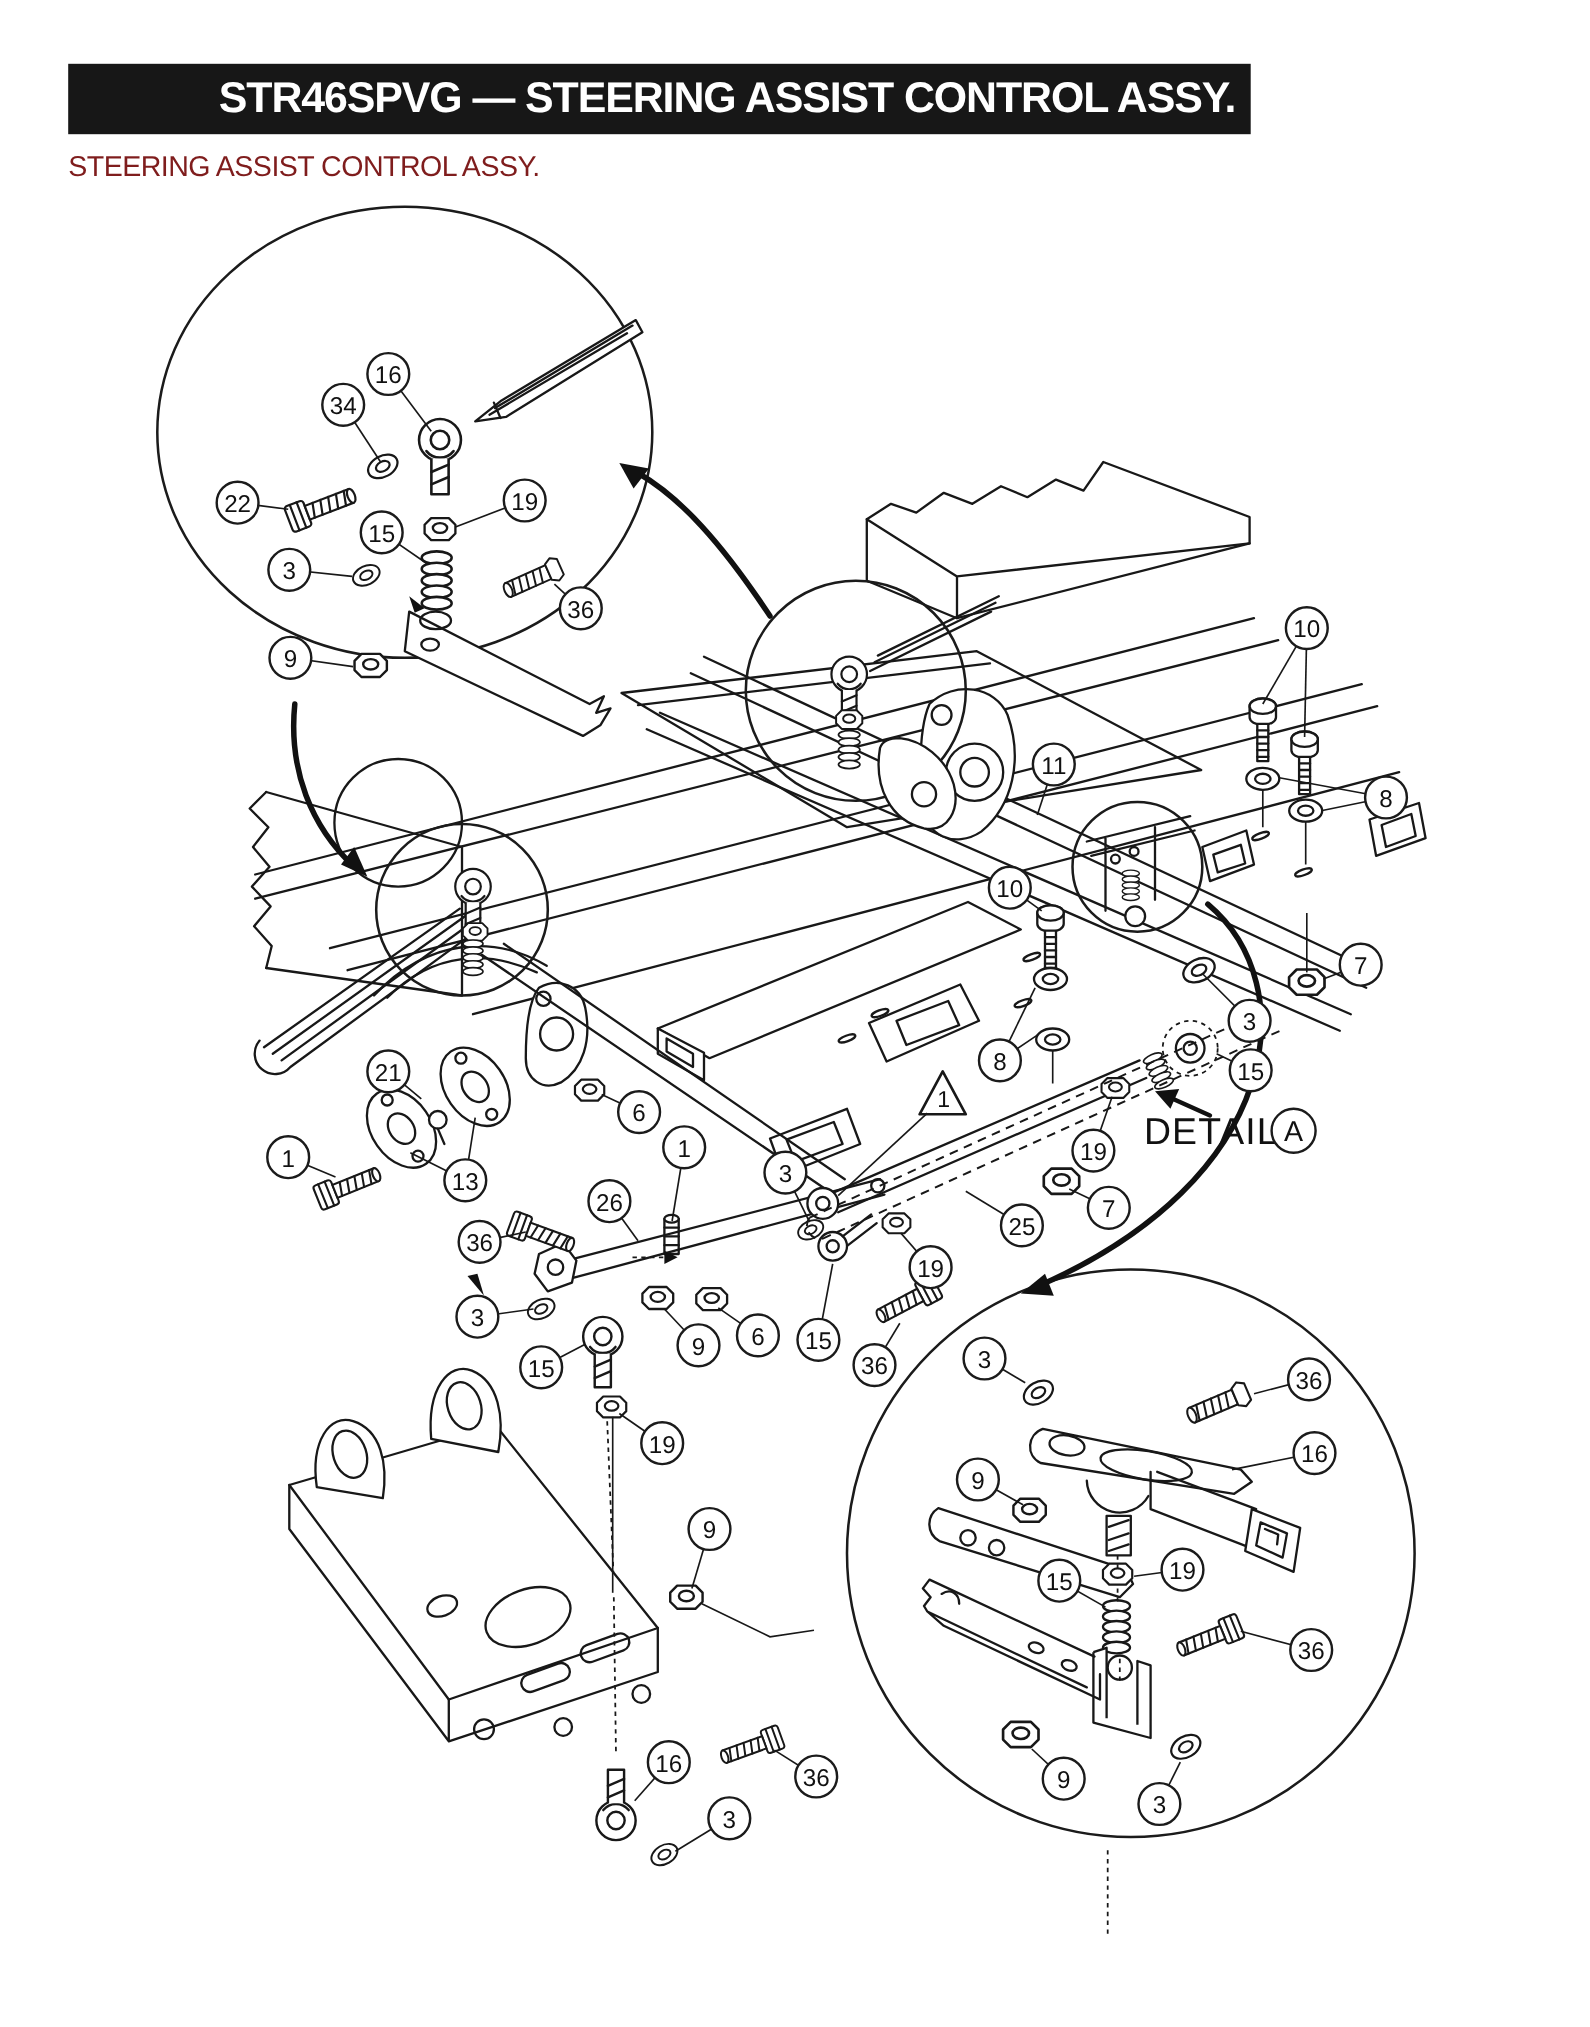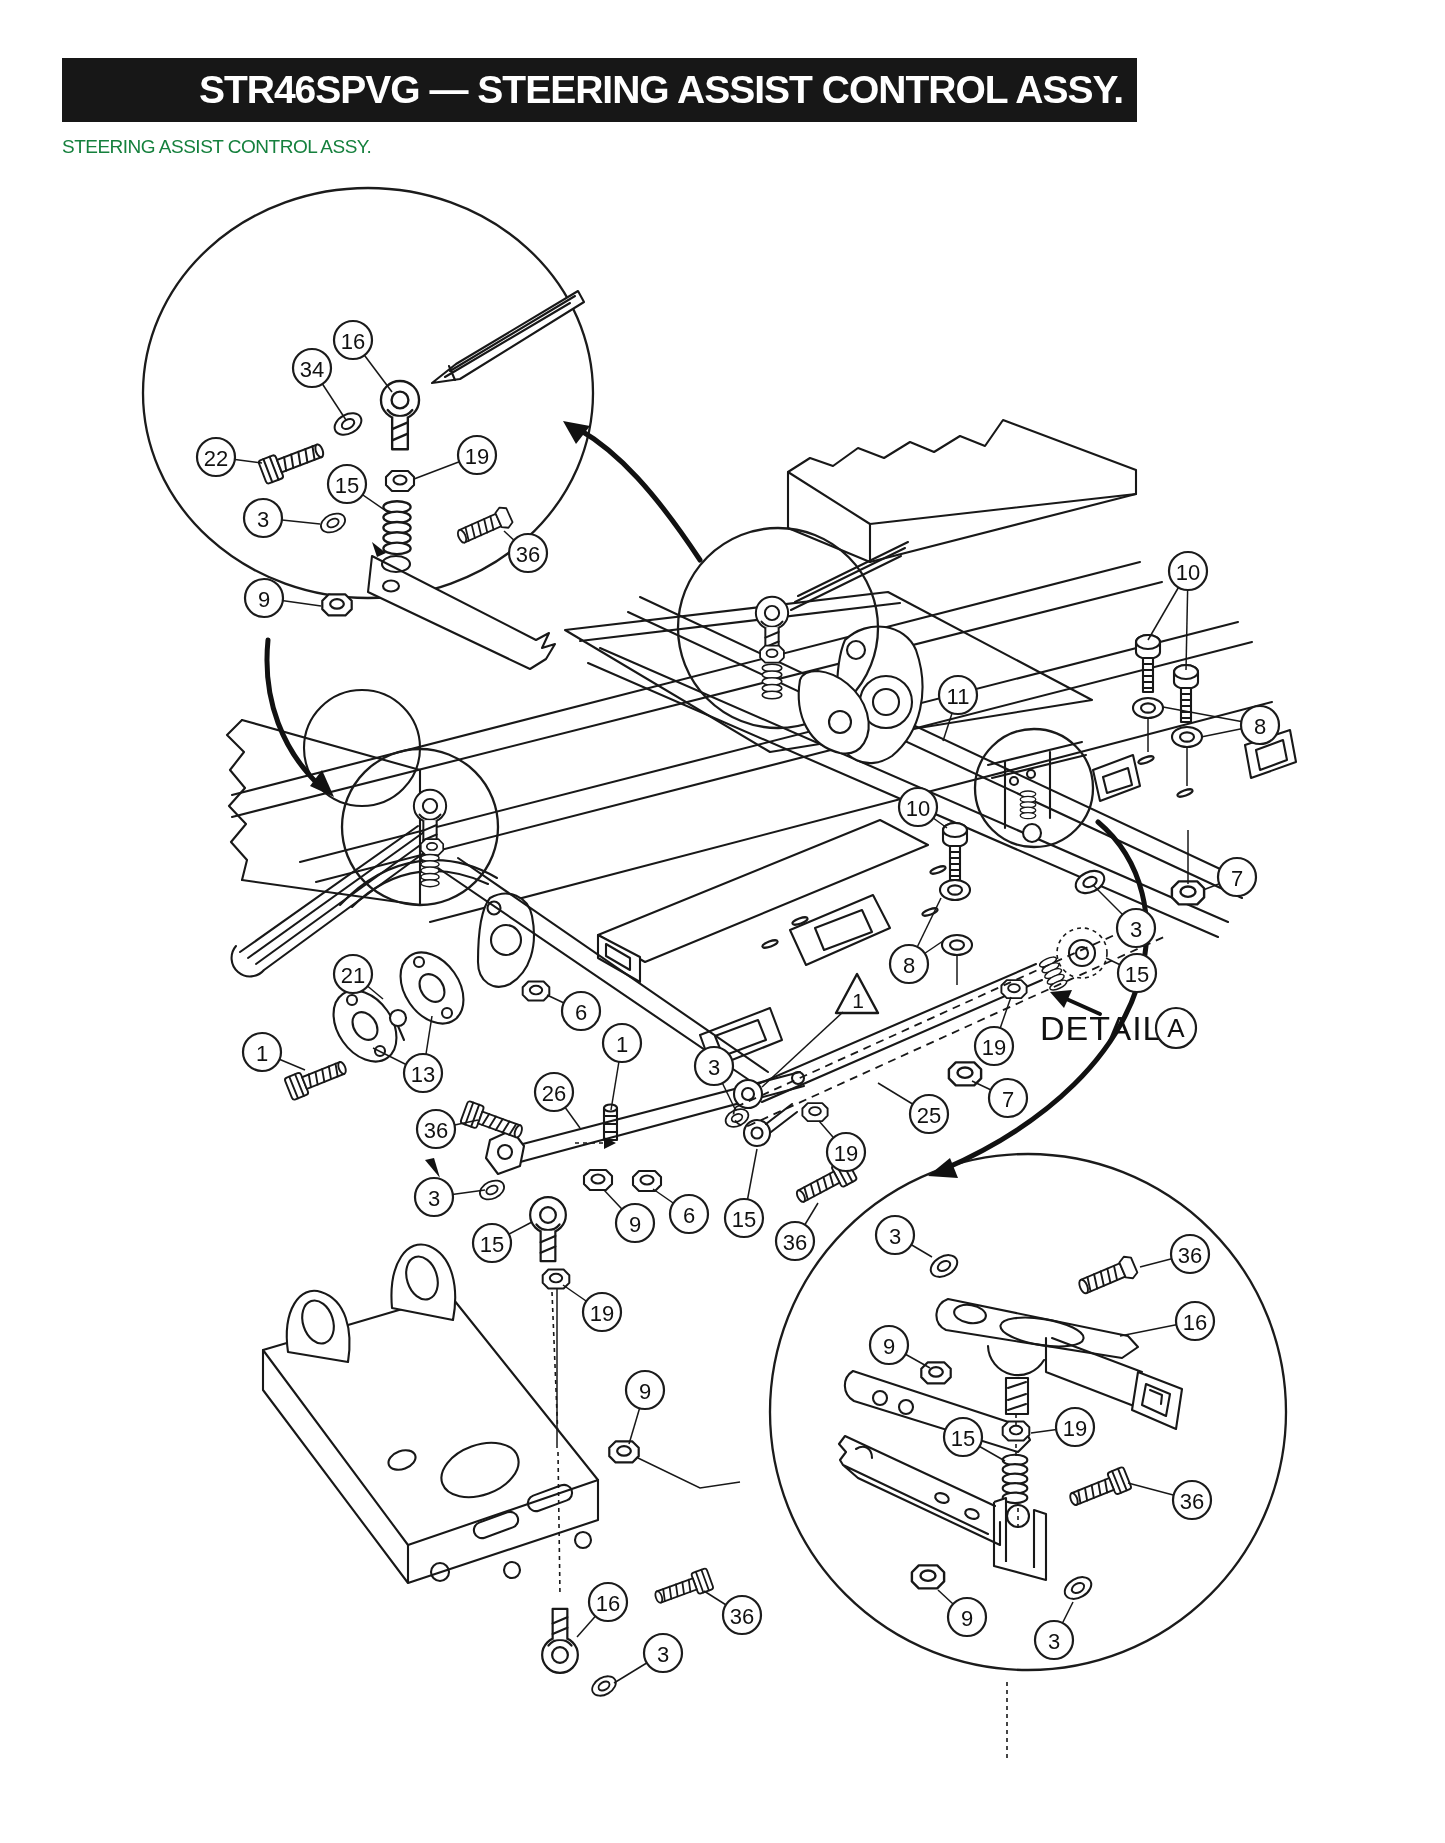--- a/index.html
+++ b/index.html
@@ -1,21 +1,21 @@
 <!DOCTYPE html>
 <html><head>
 <meta charset="utf-8">
 <style>
   html,body{margin:0;padding:0;background:#e8e8e8;}
   #page{position:relative;width:1445px;height:1843px;background:#ffffff;overflow:hidden;
         font-family:"Liberation Sans", sans-serif;}
   #titlebar{position:absolute;left:62px;top:58px;width:1075px;height:64px;background:#171717;
             display:flex;align-items:center;justify-content:flex-end;padding:0;box-sizing:border-box;}
   #titlebar .t{color:#ffffff;font-weight:bold;font-size:39px;letter-spacing:-1px;padding-right:14px;white-space:nowrap;}
-  #subtitle{position:absolute;left:62px;top:136px;color:#15803d;font-size:19px;letter-spacing:-0.5px;}
+  #subtitle{position:absolute;left:62px;top:136px;color:#7f1d1d;font-size:26px;letter-spacing:-0.5px;}
   svg{position:absolute;left:0;top:0;}
   .ln{stroke:#181818;stroke-width:2.1;fill:none;stroke-linecap:round;stroke-linejoin:round;}
   .wh{stroke:#181818;stroke-width:2.1;fill:#ffffff;stroke-linejoin:round;}
   .thin{stroke:#181818;stroke-width:1.5;fill:none;}
   .dash{stroke:#181818;stroke-width:1.8;fill:none;stroke-dasharray:8 6;}
   .dash2{stroke:#181818;stroke-width:1.6;fill:none;stroke-dasharray:4 4;}
   .bold{stroke:#111111;stroke-width:5;fill:none;stroke-linecap:round;}
   .circ{stroke:#1b1b1b;stroke-width:2.3;fill:none;}
   .balloon{stroke:#1b1b1b;stroke-width:2.2;fill:#ffffff;}
   .balloon-text,.marker-text{fill:#111111;font-family:"Liberation Sans",sans-serif;}

